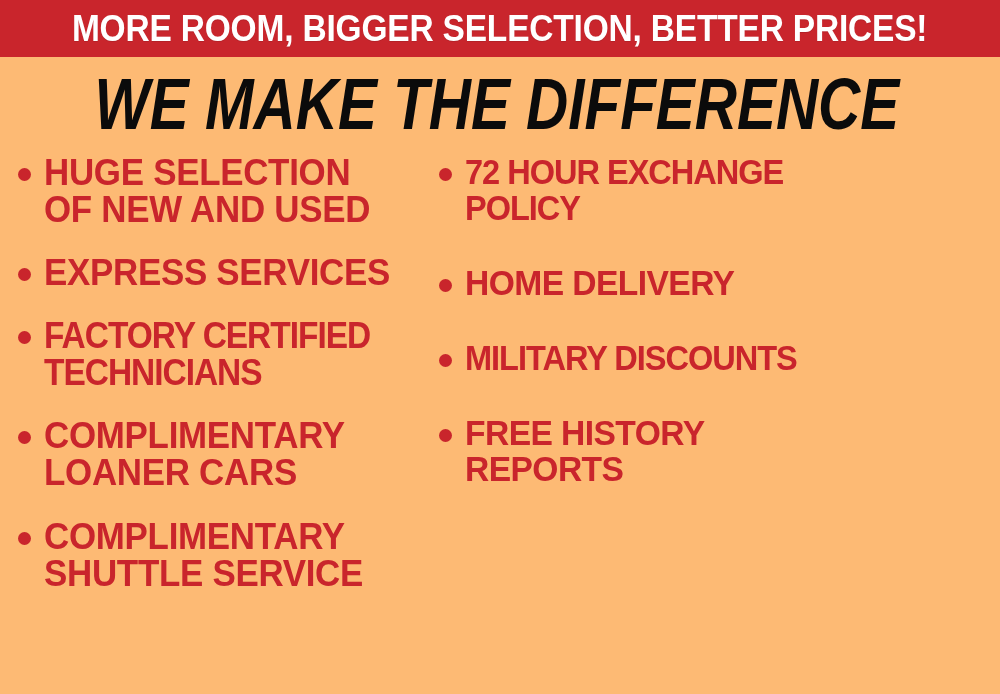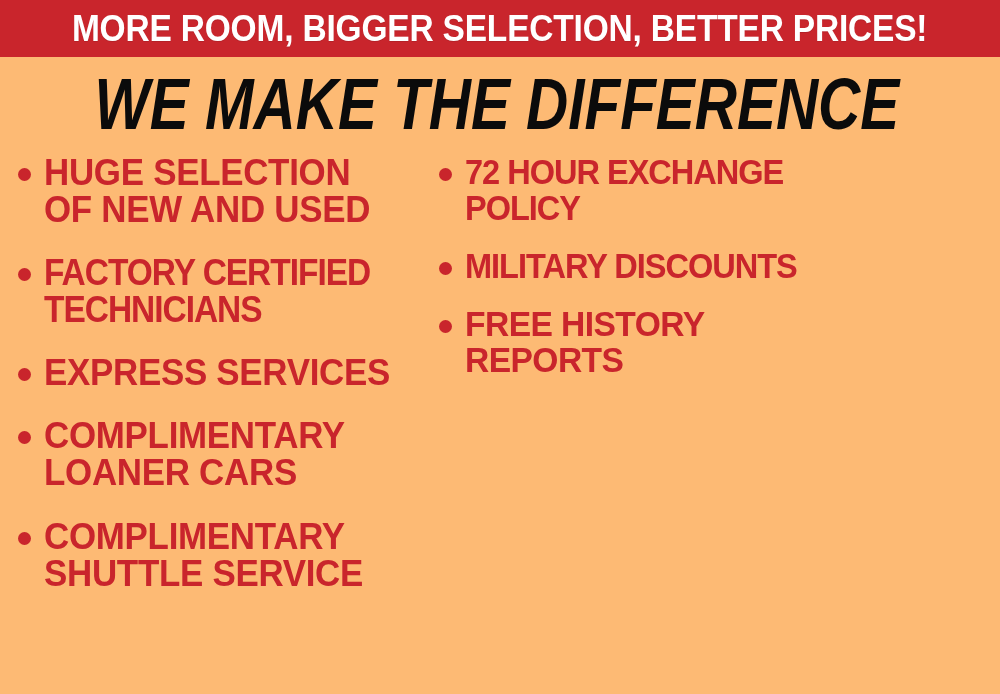--- a/index.html
+++ b/index.html
@@ -92,21 +92,21 @@
   .column-left {
     width: 500px;
     padding-left: 18px;
     padding-right: 4px;
     gap: 26px;
   }
   .column-right {
     width: 500px;
     padding-left: 14px;
     padding-right: 0px;
-    gap: 22px;
+    gap: 39px;
   }
 
   .bullet-row {
     display: flex;
     align-items: flex-start;
     position: relative;
   }
   .bullet-dot {
     flex: 0 0 auto;
     width: 13px;
@@ -154,53 +154,57 @@
   <div class="columns">
 
     <div class="column column-left">
 
       <div class="bullet-row">
         <span class="bullet-dot"></span>
         <span class="bullet-text">HUGE SELECTION
 OF NEW AND USED</span>
       </div>
 
+      <div class="bullet-row">
+        <span class="bullet-dot"></span>
+        <span class="bullet-text">EXPRESS SERVICES</span>
+      </div>
+
       <div class="bullet-row tight">
         <span class="bullet-dot"></span>
         <span class="bullet-text">FACTORY CERTIFIED
 TECHNICIANS</span>
       </div>
 
       <div class="bullet-row">
         <span class="bullet-dot"></span>
-        <span class="bullet-text">EXPRESS SERVICES</span>
-      </div>
-
-      <div class="bullet-row">
-        <span class="bullet-dot"></span>
         <span class="bullet-text">COMPLIMENTARY
 LOANER CARS</span>
       </div>
 
       <div class="bullet-row">
         <span class="bullet-dot"></span>
         <span class="bullet-text">COMPLIMENTARY
 SHUTTLE SERVICE</span>
       </div>
 
     </div>
 
     <div class="column column-right">
 
       <div class="bullet-row tight">
         <span class="bullet-dot"></span>
         <span class="bullet-text">72 HOUR EXCHANGE
 POLICY</span>
       </div>
 
+      <div class="bullet-row">
+        <span class="bullet-dot"></span>
+        <span class="bullet-text">HOME DELIVERY</span>
+      </div>
 
 
       <div class="bullet-row tight">
         <span class="bullet-dot"></span>
         <span class="bullet-text">MILITARY DISCOUNTS</span>
       </div>
 
 
       <div class="bullet-row">
         <span class="bullet-dot"></span>

